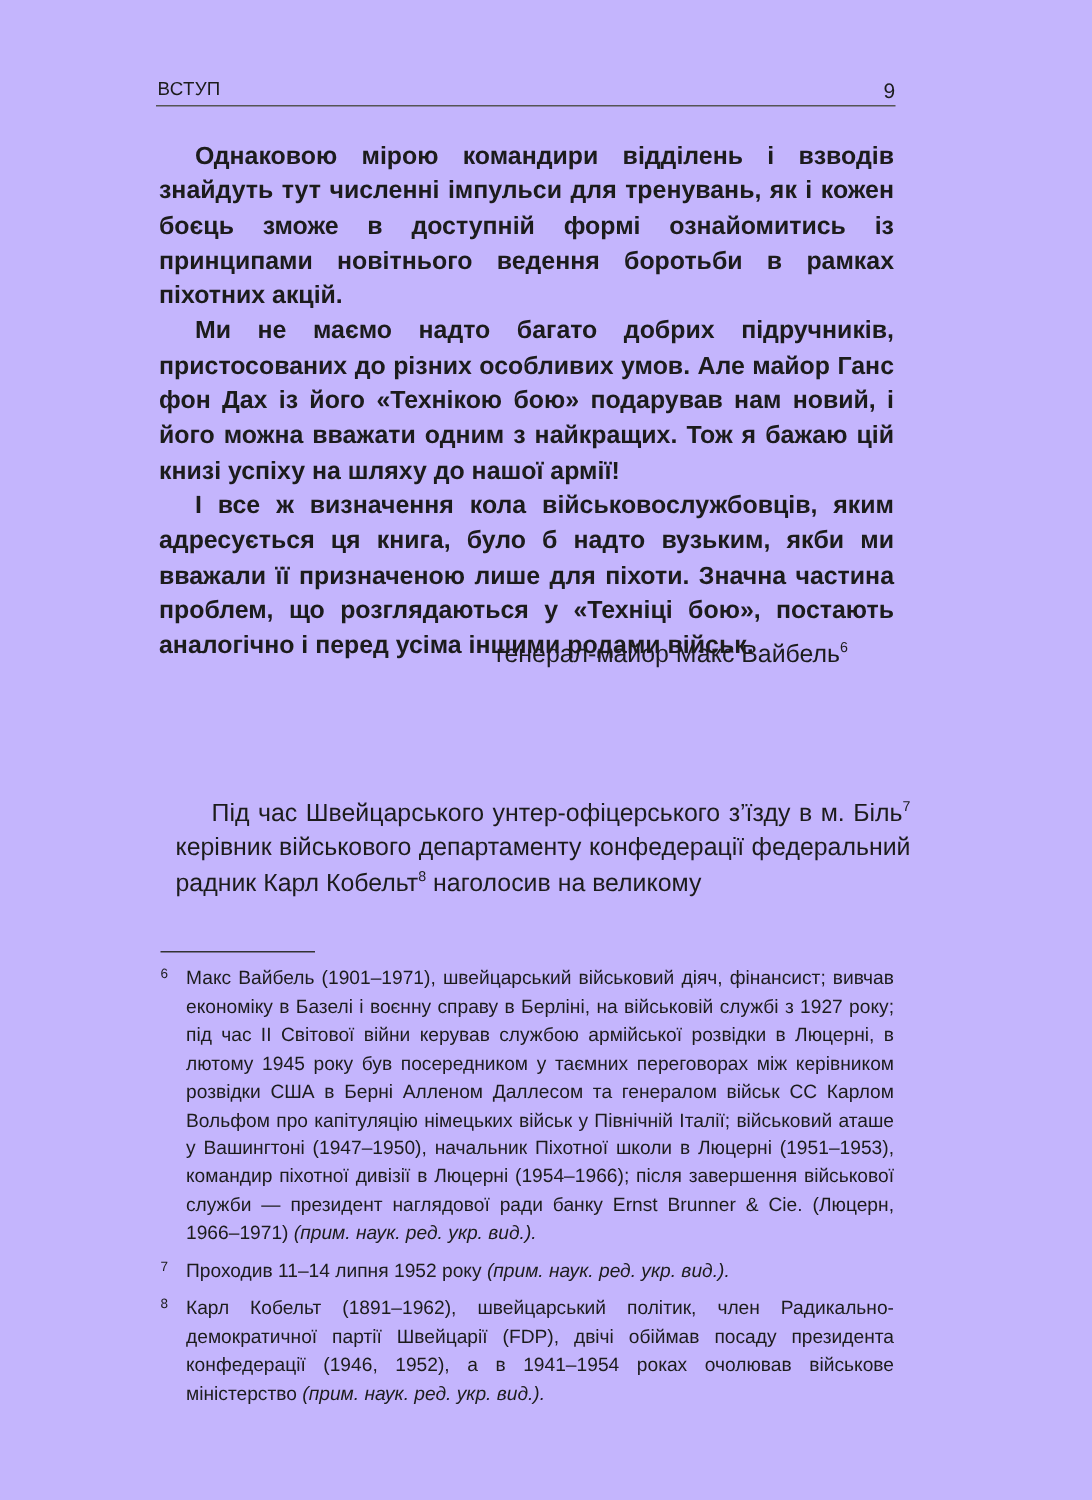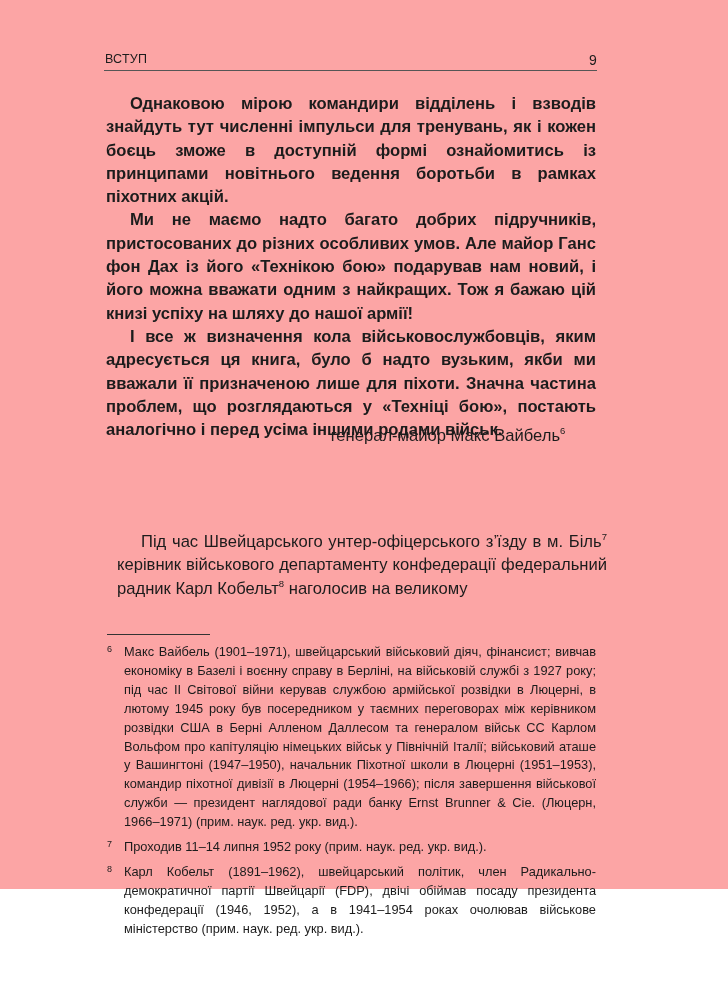--- a/index.html
+++ b/index.html
@@ -5,22 +5,22 @@
     html, body { margin: 0; padding: 0; }
     body {
       width: 728px; height: 1000px;
       background: #ffffff;
       position: relative;
       overflow: hidden;
       color: #1c1c1c;
       font-family: "Liberation Sans", "DejaVu Sans", sans-serif;
     }
     .page {
-      position: absolute; left: 0; top: 0; width: 728px; height: 889px;
-      background: #fca5a5;
+      position: absolute; left: 0; top: 0; width: 728px; height: 1000px;
+      background: #c4b5fd;
     }
     .running-head {
       position: absolute; left: 104px; top: 52px; width: 493px; height: 18px;
       border-bottom: 1.5px solid #555;
       font-size: 13px; letter-spacing: 0.2px;
     }
     .running-head .section { position: absolute; left: 1px; top: 0; font-size: 12.5px; }
     .running-head .pageno { position: absolute; right: 0; top: 0; font-size: 14px; }
 
     .body-text {
@@ -53,21 +53,21 @@
       border-top: 1.2px solid #333;
     }
     .footnotes {
       position: absolute; left: 107px; top: 643px; width: 489px;
       font-size: 12.8px; line-height: 18.9px;
     }
     .footnote { position: relative; padding-left: 17px; margin-bottom: 6px; text-align: justify; }
     .footnote .fn-mark {
       position: absolute; left: 0; top: -3px; font-size: 9px;
     }
-    .it { }
+    .it { font-style: italic; }
   </style>
 </head>
 <body>
 
 <div class="page">
 
   <div class="running-head">
     <span class="section">ВСТУП</span>
     <span class="pageno">9</span>
   </div>

